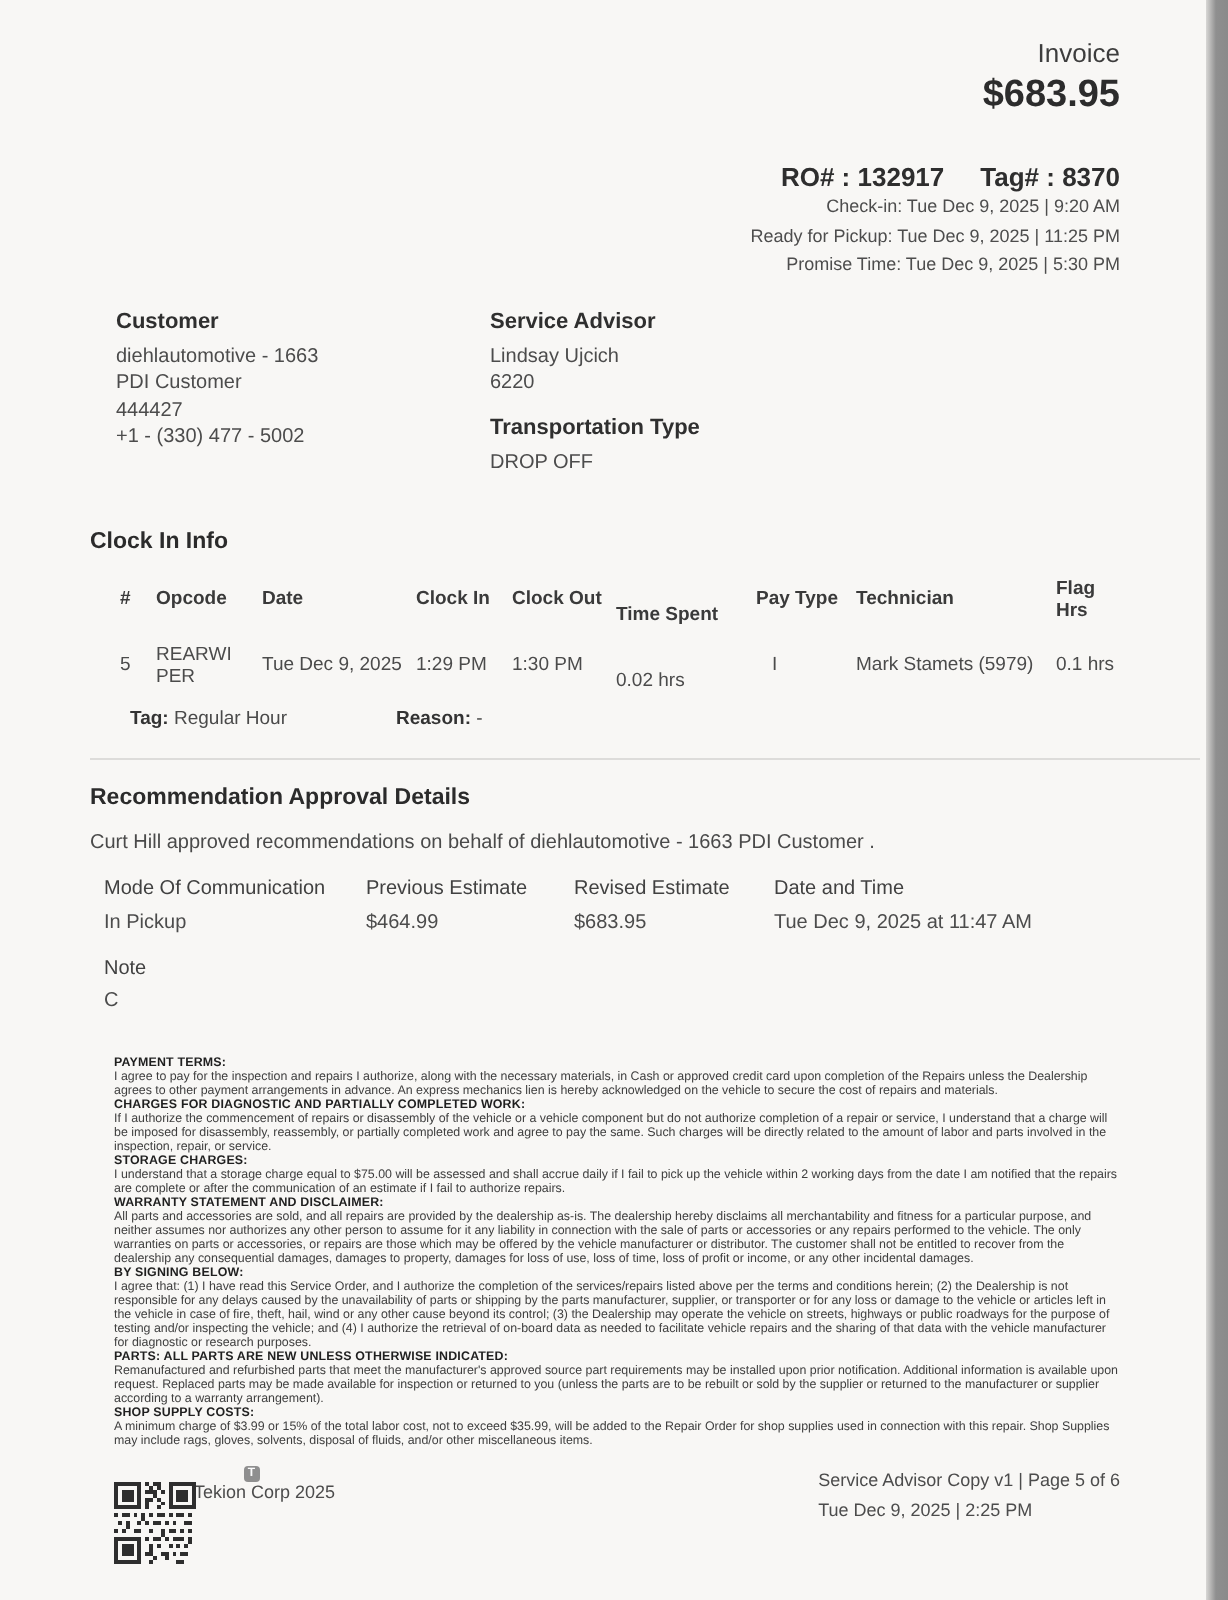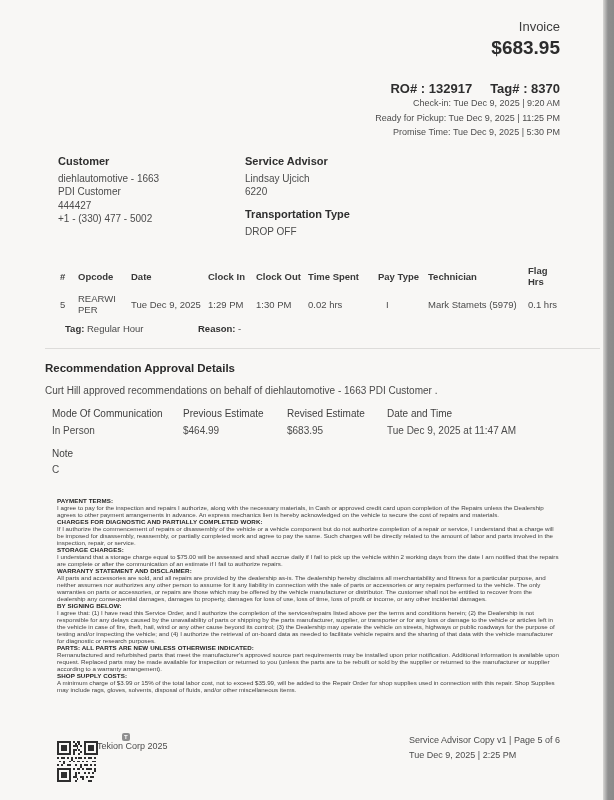--- a/index.html
+++ b/index.html
@@ -40,21 +40,21 @@
   
   .section-heading { font-size:11.5px; font-weight:bold; color:#2b2b2b; }
   .clock { margin-top:27px; }
   .ctable { margin-left:15px; margin-top:9px; }
   .crow { display:flex; align-items:center; }
   .crow > div { font-size:9.5px; }
   .chead > div { font-weight:600; color:#3a3a3a; }
   .cbody { margin-top:6px; }
   .cbody > div { color:#4b4b4b; }
   .c-num{width:18px;} .c-opcode{width:53px;} .c-date{width:77px;}
-  .c-cin{width:48px;} .c-cout{width:52px;} .c-tsp{width:70px;}
+  .c-cin{width:48px;} .c-cout{width:52px;} .c-tsp{width:70px;margin-top:16px;}
   .c-pay{width:50px;} .c-tech{width:100px;} .c-flag{flex:1;}
   .opcode-wrap { display:inline-block; width:42px; word-break:break-all; line-height:11px; }
   .cbody .c-pay { padding-left:8px; }
   .tag-row { display:flex; margin-left:20px; margin-top:8px; font-size:9.5px; }
   .tag-cell { width:133px; }
   .lbl-b { font-weight:bold; color:#333; }
 
   
   .divider { border-top:1px solid #dddcda; margin-top:14px; margin-right:-40px; }
   .rec { margin-top:13px; }
@@ -107,20 +107,21 @@
     <div class="col-advisor">
       <div class="blk-heading">Service Advisor</div>
       <div class="blk-line">Lindsay Ujcich</div>
       <div class="blk-line">6220</div>
       <div class="blk-heading transport">Transportation Type</div>
       <div class="blk-line">DROP OFF</div>
     </div>
   </div>
 
   <div class="clock">
+    <div class="section-heading">Clock In Info</div>
     <div class="ctable">
       <div class="crow chead">
         <div class="c-num">#</div>
         <div class="c-opcode">Opcode</div>
         <div class="c-date">Date</div>
         <div class="c-cin">Clock In</div>
         <div class="c-cout">Clock Out</div>
         <div class="c-tsp">Time Spent</div>
         <div class="c-pay">Pay Type</div>
         <div class="c-tech">Technician</div>
@@ -145,21 +146,21 @@
   </div>
 
   <div class="divider"></div>
 
   <div class="rec">
     <div class="section-heading">Recommendation Approval Details</div>
     <div class="approval-text">Curt Hill approved recommendations on behalf of diehlautomotive - 1663 PDI Customer .</div>
     <div class="rec-cols">
       <div class="rc0">
         <div class="rec-label">Mode Of Communication</div>
-        <div class="rec-value">In Person</div>
+        <div class="rec-value">In Pickup</div>
       </div>
       <div class="rc1">
         <div class="rec-label">Previous Estimate</div>
         <div class="rec-value">$464.99</div>
       </div>
       <div class="rc2">
         <div class="rec-label">Revised Estimate</div>
         <div class="rec-value">$683.95</div>
       </div>
       <div class="rc3">

